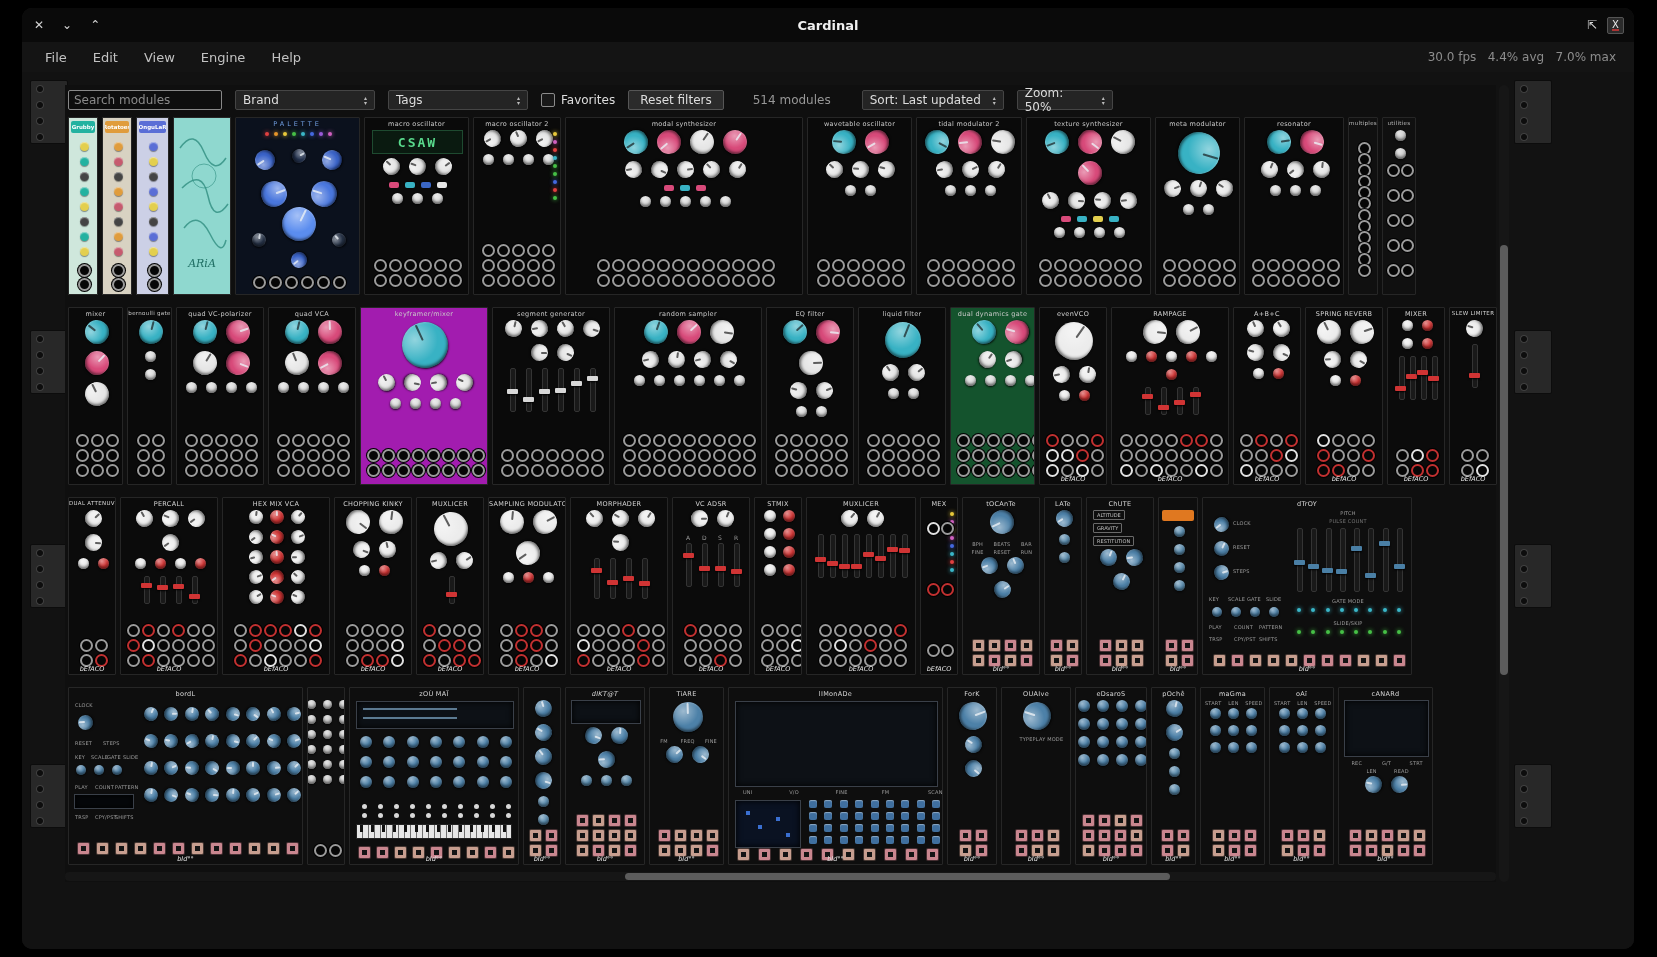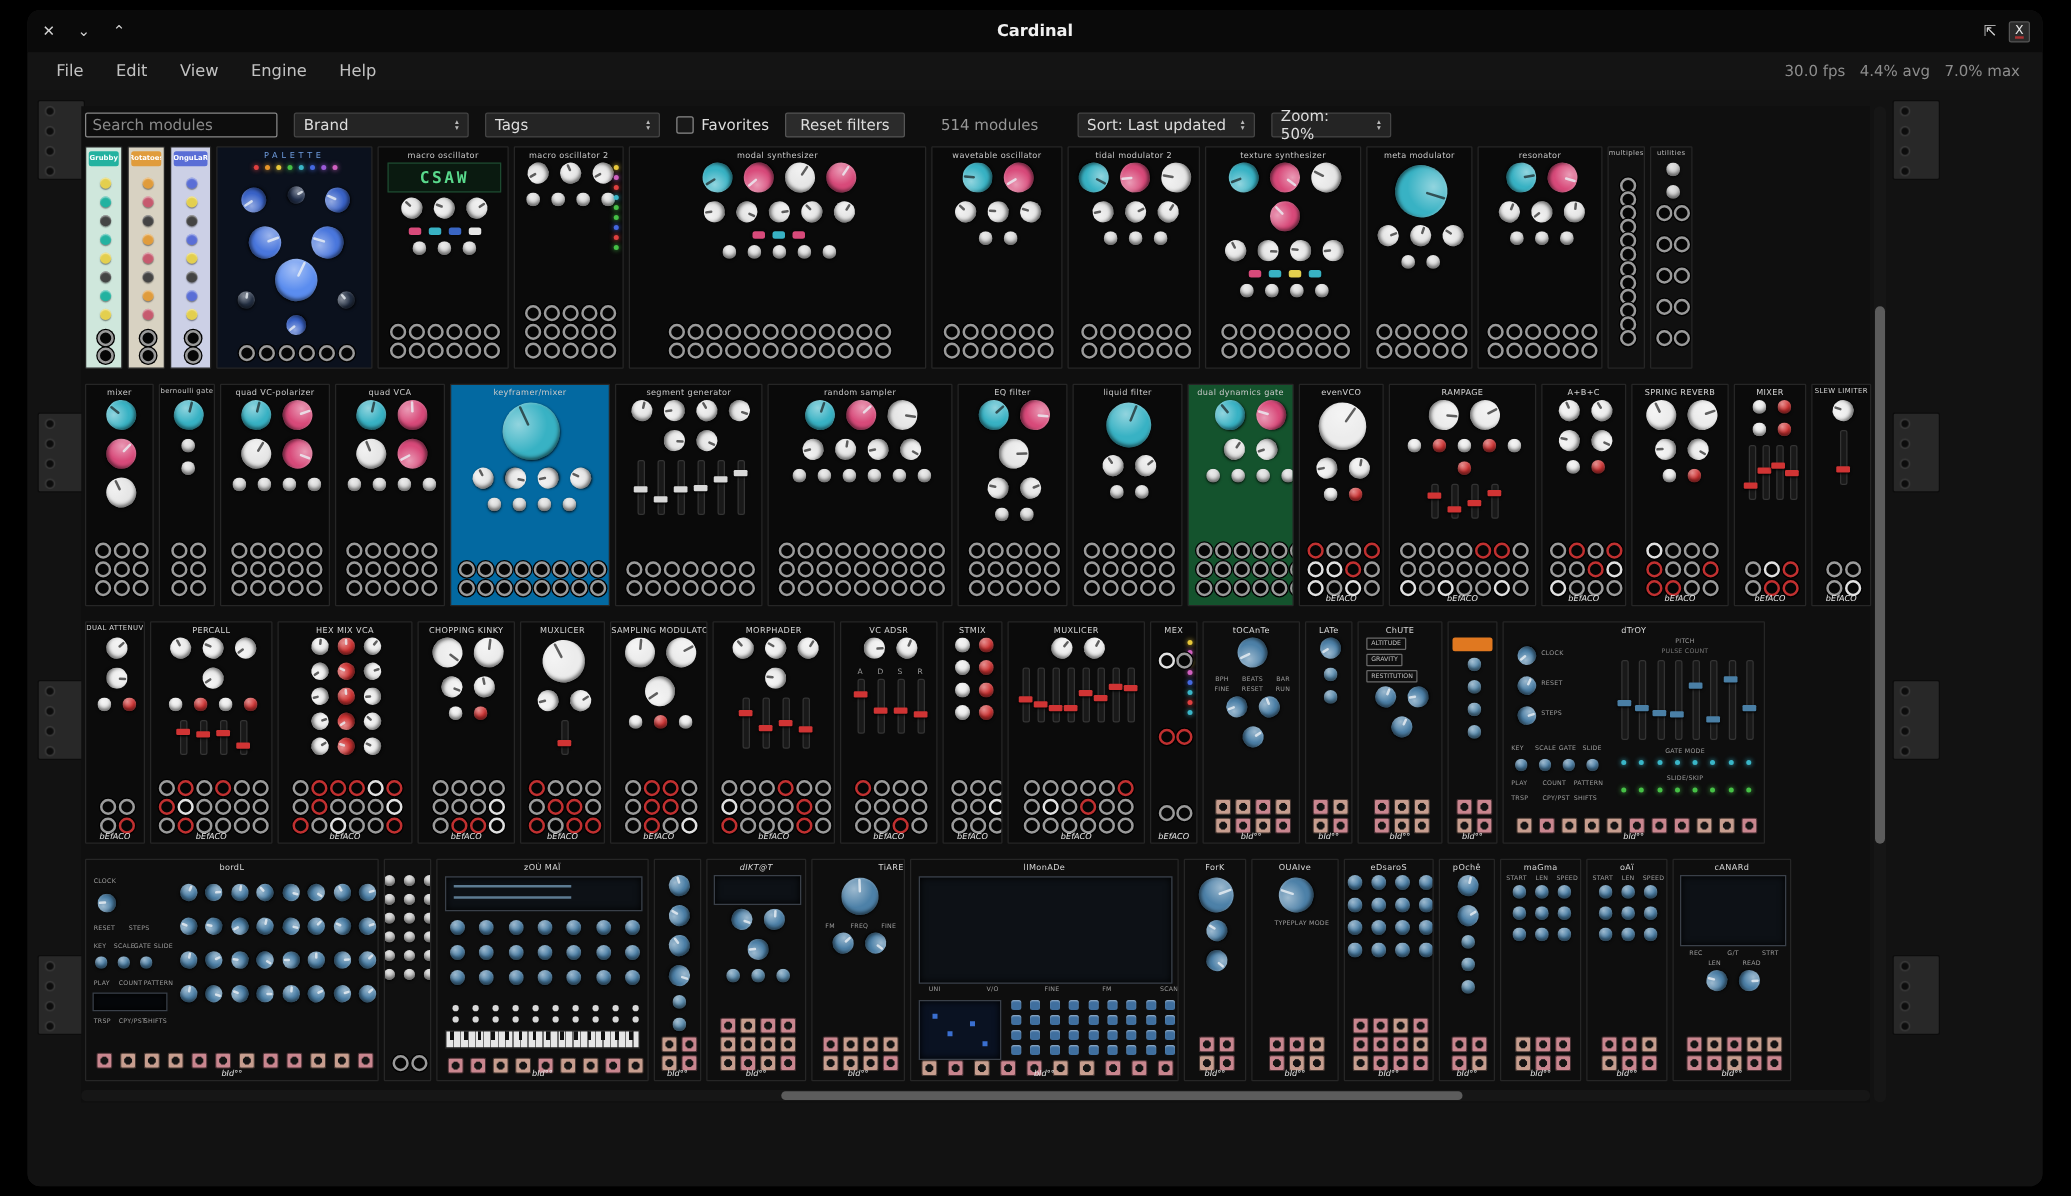--- a/index.html
+++ b/index.html
@@ -176,20 +176,24 @@
               <div class="led" style="width: 9px; height: 9px; left: 12px; top: 39px; background: rgb(227, 207, 78); box-shadow: rgba(255, 255, 255, 0.5) 0px 1px 1px inset, rgba(0, 0, 0, 0.4) 0px 1px 1px;"></div>
               <div class="led" style="width: 9px; height: 9px; left: 12px; top: 54px; background: rgb(68, 68, 68); box-shadow: rgba(255, 255, 255, 0.5) 0px 1px 1px inset, rgba(0, 0, 0, 0.4) 0px 1px 1px;"></div>
               <div class="led" style="width: 9px; height: 9px; left: 12px; top: 69px; background: rgb(90, 110, 214); box-shadow: rgba(255, 255, 255, 0.5) 0px 1px 1px inset, rgba(0, 0, 0, 0.4) 0px 1px 1px;"></div>
               <div class="led" style="width: 9px; height: 9px; left: 12px; top: 84px; background: rgb(227, 207, 78); box-shadow: rgba(255, 255, 255, 0.5) 0px 1px 1px inset, rgba(0, 0, 0, 0.4) 0px 1px 1px;"></div>
               <div class="led" style="width: 9px; height: 9px; left: 12px; top: 99px; background: rgb(68, 68, 68); box-shadow: rgba(255, 255, 255, 0.5) 0px 1px 1px inset, rgba(0, 0, 0, 0.4) 0px 1px 1px;"></div>
               <div class="led" style="width: 9px; height: 9px; left: 12px; top: 114px; background: rgb(90, 110, 214); box-shadow: rgba(255, 255, 255, 0.5) 0px 1px 1px inset, rgba(0, 0, 0, 0.4) 0px 1px 1px;"></div>
               <div class="led" style="width: 9px; height: 9px; left: 12px; top: 129px; background: rgb(227, 207, 78); box-shadow: rgba(255, 255, 255, 0.5) 0px 1px 1px inset, rgba(0, 0, 0, 0.4) 0px 1px 1px;"></div>
               <div class="jack" style="width: 9px; height: 9px; left: 10.5px; top: 146px;"></div>
               <div class="jack" style="width: 9px; height: 9px; left: 10.5px; top: 160px;"></div>
             </div>
+            <div class="module" style="width: 58px; background: rgb(143, 216, 207);"><svg width="100%" height="100%">
+                <path d="M6 30 Q 20 10 30 34 T 52 40 M8 70 Q 28 50 34 78 T 54 86 M10 110 Q 24 92 36 116 T 52 122" stroke="#2f8d80" stroke-width="1.5" fill="none" opacity="0.8"></path>
+                <circle cx="30" cy="58" r="12" stroke="#2f8d80" fill="none" opacity="0.6"></circle>
+              </svg><div class="artsig">ARiA</div></div>
             <div class="module" style="width: 125px; background: rgb(11, 17, 29);">
               <div class="m-title" style="color: rgb(111, 157, 223); letter-spacing: 3px;">PALETTE</div>
               <div class="led" style="width: 4px; height: 4px; left: 29px; top: 14px; background: rgb(224, 64, 64); box-shadow: rgb(224, 64, 64) 0px 0px 4px;"></div>
               <div class="led" style="width: 4px; height: 4px; left: 38px; top: 14px; background: rgb(232, 149, 42); box-shadow: rgb(232, 149, 42) 0px 0px 4px;"></div>
               <div class="led" style="width: 4px; height: 4px; left: 47px; top: 14px; background: rgb(232, 200, 58); box-shadow: rgb(232, 200, 58) 0px 0px 4px;"></div>
               <div class="led" style="width: 4px; height: 4px; left: 56px; top: 14px; background: rgb(70, 192, 70); box-shadow: rgb(70, 192, 70) 0px 0px 4px;"></div>
               <div class="led" style="width: 4px; height: 4px; left: 65px; top: 14px; background: rgb(58, 182, 200); box-shadow: rgb(58, 182, 200) 0px 0px 4px;"></div>
               <div class="led" style="width: 4px; height: 4px; left: 74px; top: 14px; background: rgb(68, 104, 224); box-shadow: rgb(68, 104, 224) 0px 0px 4px;"></div>
               <div class="led" style="width: 4px; height: 4px; left: 83px; top: 14px; background: rgb(154, 90, 216); box-shadow: rgb(154, 90, 216) 0px 0px 4px;"></div>
               <div class="led" style="width: 4px; height: 4px; left: 92px; top: 14px; background: rgb(208, 96, 192); box-shadow: rgb(208, 96, 192) 0px 0px 4px;"></div>
@@ -666,21 +670,21 @@
               <div class="jack" style="width: 9px; height: 9px; left: 23px; top: 141px;"></div>
               <div class="jack" style="width: 9px; height: 9px; left: 38px; top: 141px;"></div>
               <div class="jack" style="width: 9px; height: 9px; left: 53px; top: 141px;"></div>
               <div class="jack" style="width: 9px; height: 9px; left: 68px; top: 141px;"></div>
               <div class="jack" style="width: 9px; height: 9px; left: 8px; top: 156px;"></div>
               <div class="jack" style="width: 9px; height: 9px; left: 23px; top: 156px;"></div>
               <div class="jack" style="width: 9px; height: 9px; left: 38px; top: 156px;"></div>
               <div class="jack" style="width: 9px; height: 9px; left: 53px; top: 156px;"></div>
               <div class="jack" style="width: 9px; height: 9px; left: 68px; top: 156px;"></div>
             </div>
-            <div class="module" style="width: 128px; background: #0369a1;">
+            <div class="module" style="width: 128px; background: #a21caf;">
               <div class="m-title" style="color: rgb(201, 201, 201);">keyframer/mixer</div>
               <div class="knob" style="left: 41px; top: 14px; width: 46px; height: 46px; background: radial-gradient(circle at 35% 30%, rgba(255, 255, 255, 0.45), rgba(255, 255, 255, 0) 52%), rgb(56, 178, 196); transform: rotate(-25deg);">
                 <div class="kp" style="height: 17.48px; background: rgba(15, 15, 15, 0.65);"></div>
               </div>
               <div class="knob" style="left: 16.5px; top: 66px; width: 17px; height: 17px; background: radial-gradient(circle at 35% 30%, rgba(255, 255, 255, 0.45), rgba(255, 255, 255, 0) 52%), rgb(230, 230, 230); transform: rotate(-27deg);">
                 <div class="kp" style="height: 6.46px; background: rgba(15, 15, 15, 0.65);"></div>
               </div>
               <div class="knob" style="left: 42.5px; top: 66px; width: 17px; height: 17px; background: radial-gradient(circle at 35% 30%, rgba(255, 255, 255, 0.45), rgba(255, 255, 255, 0) 52%), rgb(230, 230, 230); transform: rotate(101deg);">
                 <div class="kp" style="height: 6.46px; background: rgba(15, 15, 15, 0.65);"></div>
               </div>
@@ -1887,21 +1891,21 @@
               <div class="jackb" style="left: 26px; top: 141px; background: radial-gradient(circle, rgb(20, 20, 20) 0px, rgb(20, 20, 20) 3px, rgb(199, 158, 143) 3px);"></div>
               <div class="jackb" style="left: 42px; top: 141px; background: radial-gradient(circle, rgb(20, 20, 20) 0px, rgb(20, 20, 20) 3px, rgb(199, 158, 143) 3px);"></div>
               <div class="jackb" style="left: 58px; top: 141px; background: radial-gradient(circle, rgb(20, 20, 20) 0px, rgb(20, 20, 20) 3px, rgb(199, 158, 143) 3px);"></div>
               <div class="jackb" style="left: 10px; top: 156px; background: radial-gradient(circle, rgb(20, 20, 20) 0px, rgb(20, 20, 20) 3px, rgb(199, 158, 143) 3px);"></div>
               <div class="jackb" style="left: 26px; top: 156px; background: radial-gradient(circle, rgb(20, 20, 20) 0px, rgb(20, 20, 20) 3px, rgb(201, 134, 143) 3px);"></div>
               <div class="jackb" style="left: 42px; top: 156px; background: radial-gradient(circle, rgb(20, 20, 20) 0px, rgb(20, 20, 20) 3px, rgb(199, 158, 143) 3px);"></div>
               <div class="jackb" style="left: 58px; top: 156px; background: radial-gradient(circle, rgb(20, 20, 20) 0px, rgb(20, 20, 20) 3px, rgb(201, 134, 143) 3px);"></div>
               <div class="m-brand">bId°°</div>
             </div>
             <div class="module" style="width: 75px; background: rgb(14, 14, 14);">
-              <div class="m-title" style="color: rgb(216, 216, 216); text-align: right;">TiARE</div>
+              <div class="m-title" style="color: rgb(216, 216, 216);">TiARE</div>
               <div class="knob" style="left: 22.5px; top: 14px; width: 30px; height: 30px; background: radial-gradient(circle at 35% 30%, rgba(255, 255, 255, 0.45), rgba(255, 255, 255, 0) 52%), rgb(77, 129, 168); transform: rotate(-2deg);">
                 <div class="kp" style="height: 11.4px; background: rgba(235, 240, 245, 0.8);"></div>
               </div>
               <div class="m-word" style="top: 50px; left: -23.4375px; width: 75px; text-align: center;">FM</div>
               <div class="m-word" style="top: 50px; left: 0px; width: 75px; text-align: center;">FREQ</div>
               <div class="m-word" style="top: 50px; left: 23.4375px; width: 75px; text-align: center;">FINE</div>
               <div class="knob" style="left: 16px; top: 58px; width: 17px; height: 17px; background: radial-gradient(circle at 35% 30%, rgba(255, 255, 255, 0.45), rgba(255, 255, 255, 0) 52%), rgb(77, 129, 168); transform: rotate(48deg);">
                 <div class="kp" style="height: 6.46px; background: rgba(235, 240, 245, 0.8);"></div>
               </div>
               <div class="knob" style="left: 42px; top: 58px; width: 17px; height: 17px; background: radial-gradient(circle at 35% 30%, rgba(255, 255, 255, 0.45), rgba(255, 255, 255, 0) 52%), rgb(77, 129, 168); transform: rotate(126deg);">

